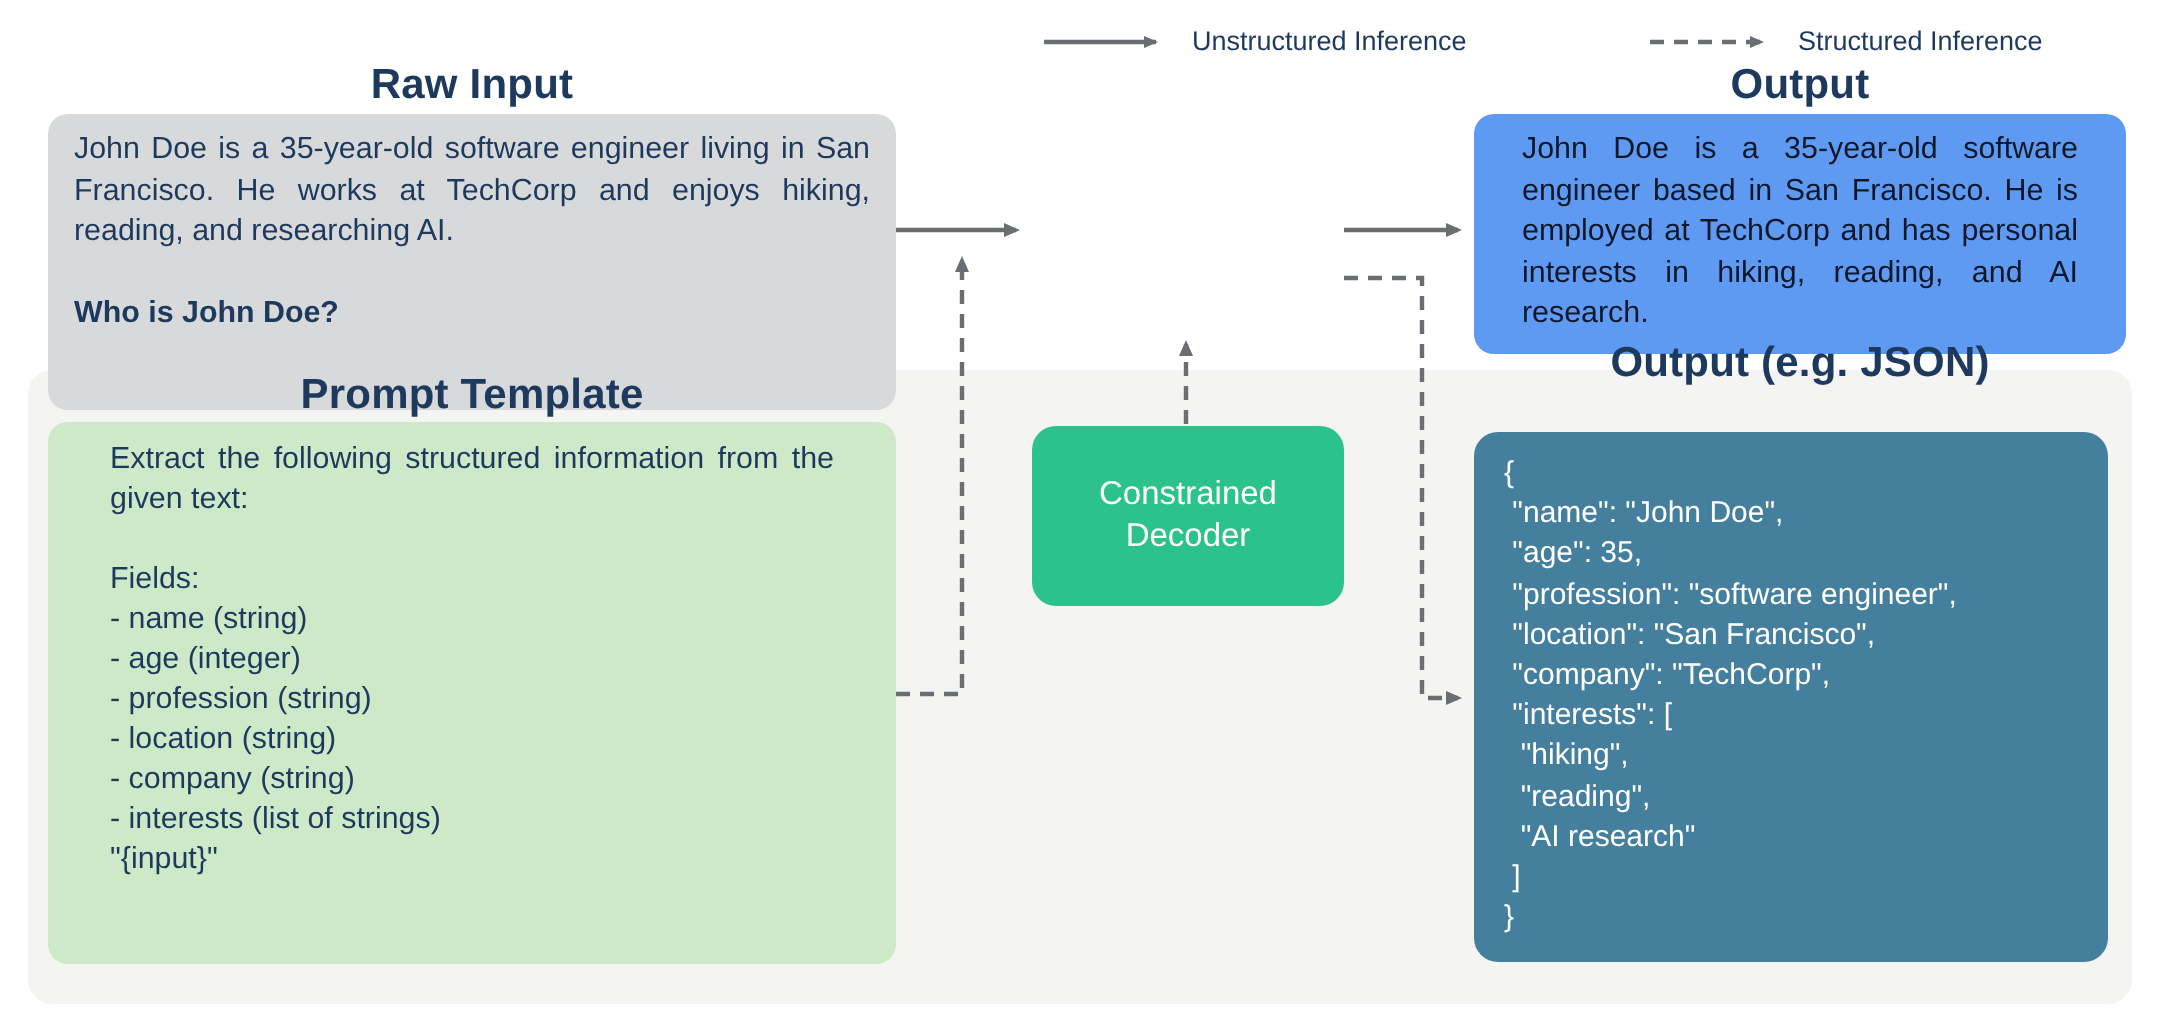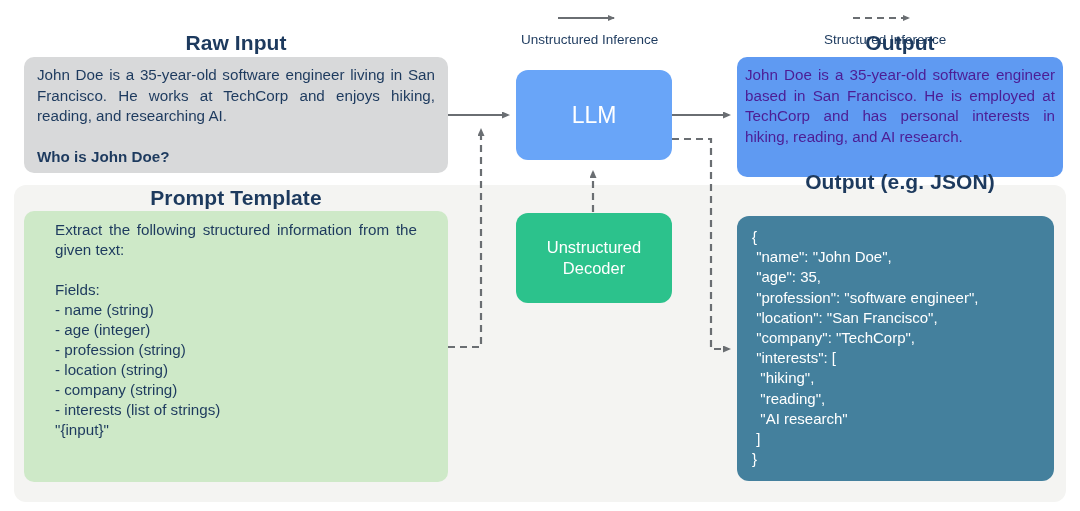--- a/index.html
+++ b/index.html
@@ -14,21 +14,21 @@
   }
   .hd {
     position:absolute; margin:0; text-align:center;
     font-size:21px; font-weight:bold; letter-spacing:.1px; z-index:3;
   }
   .box { position:absolute; border-radius:10px; box-sizing:border-box; z-index:2; }
   .box p { margin:0; }
 
   
   .raw-box {
-    left:24px; top:57px; width:424px; height:116px;
+    left:24px; top:57px; width:424px; height:148px;
     background:var(--raw-box,#d8d9da); padding:8px 13px;
     font-size:15.2px; line-height:20.5px;
   }
   .raw-box .body { text-align:justify; }
   .raw-box .question { font-weight:bold; margin-top:20px; }
 
   .prompt-box {
     left:24px; top:211px; width:424px; height:271px;
     background:var(--prompt-box,#cee9c8); padding:9px 31px;
     font-size:15.2px; line-height:20px;
@@ -44,38 +44,38 @@
   }
   .llm-box { left:516px; top:70px; width:156px; height:90px;
     background:var(--llm-box,#69a5f8); font-size:23px; }
   .decoder-box { left:516px; top:213px; width:156px; height:90px;
     background:var(--decoder-box,#2cc28c); font-size:16.5px; line-height:1.3;
     padding:0 22px; box-sizing:border-box; }
 
   
   .output-box {
     left:737px; top:57px; width:326px; height:120px;
-    background:var(--output-box,#5f9af2); color:#4c1d95;
-    padding:8px 8px; font-size:15.2px; line-height:20.6px;
+    background:var(--output-box,#5f9af2); color:#0f172a;
+    padding:8px 24px; font-size:15.2px; line-height:20.6px;
   }
   .output-box .body { text-align:justify; }
   .json-box {
     left:737px; top:216px; width:317px; height:265px;
     background:var(--json-box,#44809d); color:#ffffff;
     padding:11px 8px 11px 15px; border-radius:12px;
   }
   .json-box pre {
     margin:0; font-family:"Liberation Sans", sans-serif;
     font-size:15px; line-height:20.2px; white-space:pre;
   }
 
   
   .legend-item {
     position:absolute; top:13px; display:flex; align-items:center; gap:9px;
-    font-size:13.5px; color:var(--text,#1d3a5e); z-index:3;flex-direction:column;
+    font-size:13.5px; color:var(--text,#1d3a5e); z-index:3;
   }
   .legend-unstructured { left:521px; }
   .legend-structured { left:824px; }
 
   .arrows { position:absolute; left:0; top:0; z-index:1; pointer-events:none; }
   .solid  { stroke:var(--arrow,#6a6e72); stroke-width:2.2; fill:none; }
   .dashed { stroke:var(--arrow,#6a6e72); stroke-width:2.2; fill:none; stroke-dasharray:7 5; }
 </style>
 </head>
 <body>
@@ -122,25 +122,22 @@
     <p class="gap-above">Fields:</p>
     <div class="pre-lines">- name (string)
 - age (integer)
 - profession (string)
 - location (string)
 - company (string)
 - interests (list of strings)</div>
     <p>"{input}"</p>
   </div>
 
-  <div class="node llm-box">
-    <span>LLM</span>
-  </div>
   <div class="node decoder-box">
-    <span>Unstructured Decoder</span>
+    <span>Constrained Decoder</span>
   </div>
 
   <div class="box output-box">
     <p class="body">John Doe is a 35-year-old software engineer based in San Francisco. He is employed at TechCorp and has personal interests in hiking, reading, and AI research.</p>
   </div>
 
   <div class="box json-box">
     <pre>{
  "name": "John Doe",
  "age": 35,

